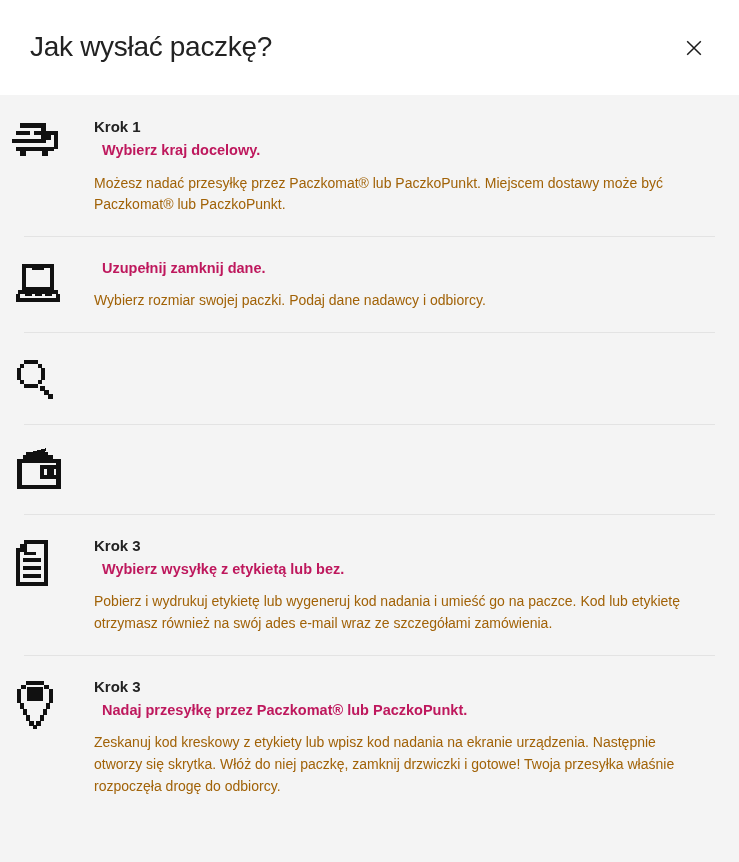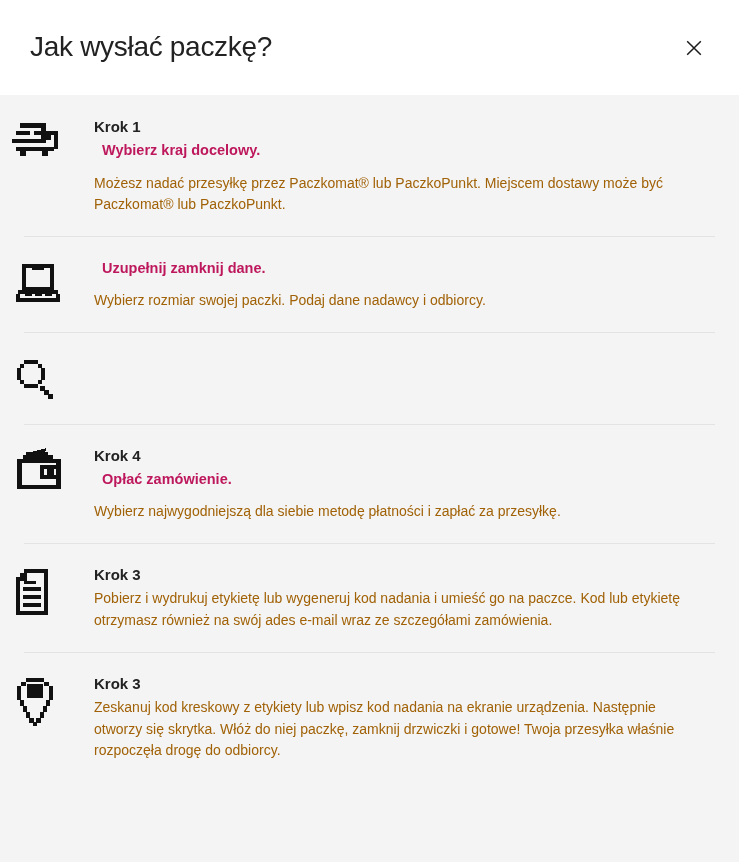--- a/index.html
+++ b/index.html
@@ -211,25 +211,20 @@
             <rect x="5" y="11" width="5" height="30"></rect>
             <rect x="44" y="11" width="5" height="30"></rect>
             <rect x="5" y="37" width="44" height="4"></rect>
             <rect x="28" y="17" width="21" height="4"></rect>
             <rect x="28" y="17" width="4" height="14"></rect>
             <rect x="28" y="27" width="21" height="4"></rect>
             <rect x="35" y="21" width="7" height="6"></rect>
           </g>
         </svg>
       </div>
-      <div class="step-text">
-        <div class="step-number">Krok 4</div>
-        <div class="step-title">Opłać zamówienie.</div>
-        <p class="step-desc">Wybierz najwygodniejszą dla siebie metodę płatności i zapłać za przesyłkę.</p>
-      </div>
     </div>
 
     <div class="step-row">
       <div class="step-icon">
         <svg width="46" height="52" viewBox="0 0 46 52" aria-hidden="true" shape-rendering="crispEdges">
           <g fill="#111111">
             <rect x="12" y="2" width="24" height="4"></rect>
             <rect x="32" y="2" width="4" height="46"></rect>
             <rect x="8" y="6" width="4" height="6"></rect>
             <rect x="4" y="10" width="4" height="38"></rect>
@@ -238,20 +233,21 @@
             <rect x="12" y="14" width="12" height="3"></rect>
             <rect x="12" y="2" width="3" height="12"></rect>
             <rect x="11" y="20" width="18" height="4"></rect>
             <rect x="11" y="28" width="18" height="4"></rect>
             <rect x="11" y="36" width="18" height="4"></rect>
           </g>
         </svg>
       </div>
       <div class="step-text">
         <div class="step-number">Krok 3</div>
+        <div class="step-title">Wybierz wysyłkę z etykietą lub bez.</div>
         <p class="step-desc">Pobierz i wydrukuj etykietę lub wygeneruj kod nadania i umieść go na paczce. Kod lub etykietę otrzymasz również na swój ades e-mail wraz ze szczegółami zamówienia.</p>
       </div>
     </div>
 
     <div class="step-row">
       <div class="step-icon">
         <svg width="48" height="54" viewBox="0 0 48 54" aria-hidden="true" shape-rendering="crispEdges">
           <g fill="#111111">
             <rect x="14" y="2" width="18" height="4"></rect>
             <rect x="9" y="6" width="5" height="4"></rect>
@@ -270,18 +266,19 @@
             <rect x="15" y="8" width="16" height="4"></rect>
             <rect x="15" y="8" width="4" height="14"></rect>
             <rect x="27" y="8" width="4" height="14"></rect>
             <rect x="15" y="18" width="16" height="4"></rect>
             <rect x="19" y="12" width="8" height="6"></rect>
           </g>
         </svg>
       </div>
       <div class="step-text">
         <div class="step-number">Krok 3</div>
+        <div class="step-title">Nadaj przesyłkę przez Paczkomat® lub PaczkoPunkt.</div>
         <p class="step-desc">Zeskanuj kod kreskowy z etykiety lub wpisz kod nadania na ekranie urządzenia. Następnie otworzy się skrytka. Włóż do niej paczkę, zamknij drzwiczki i gotowe! Twoja przesyłka właśnie rozpoczęła drogę do odbiorcy.</p>
       </div>
     </div>
 
   </div>
 </div>
 
 </body></html>

